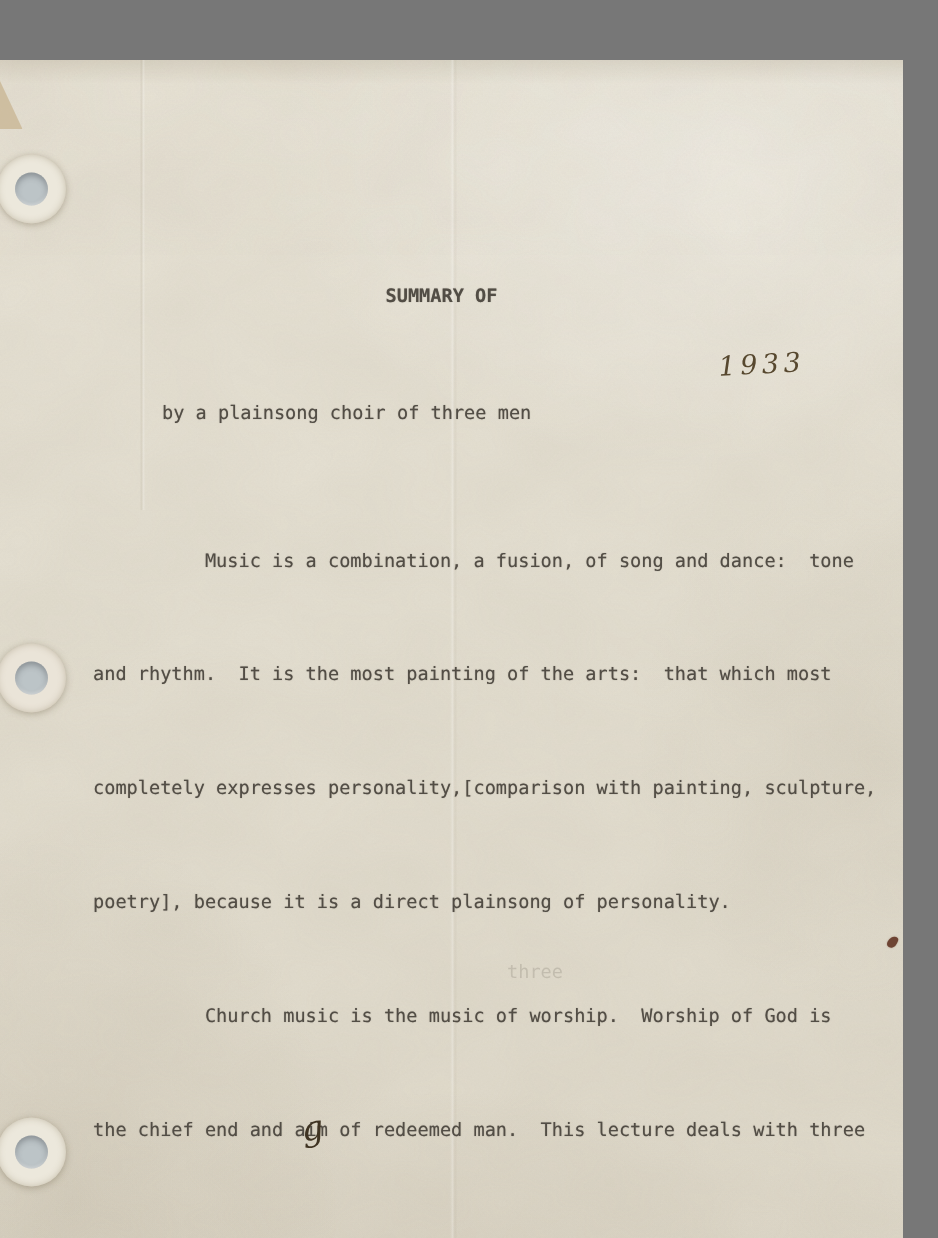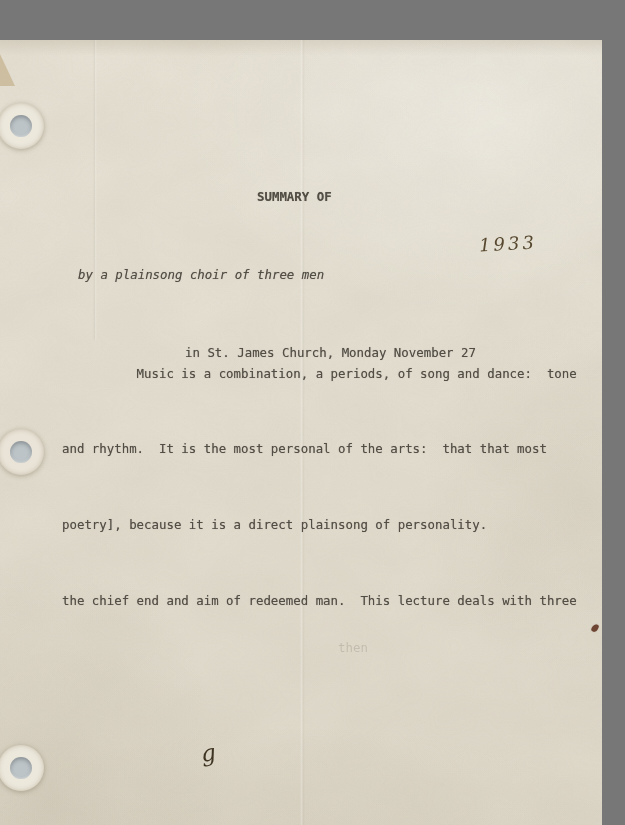--- a/index.html
+++ b/index.html
@@ -37,21 +37,21 @@
     box-shadow:0 1px 5px rgba(120,108,85,0.45), inset 0 0 5px rgba(152,140,114,0.45); }
   .hole-middle .ring { background:#eae4d8; }
   .bore { position:absolute; left:12px; top:12px; width:22px; height:22px; border-radius:50%;
     background:#bcc4c7; box-shadow:inset 0 2px 4px rgba(70,75,80,0.45), inset 0 -1px 2px rgba(255,255,255,0.45); }
 
   .typed { color:#524d45; text-shadow:0 0 0.7px rgba(82,77,69,0.55); white-space:pre; }
   .heading { position:absolute; left:0; top:92px; font-size:12.4px; line-height:26px; }
   .hl { white-space:pre; }
   .hl-0 { padding-left:257px; font-weight:bold; }
   .hl-1 { padding-left:215px; }
-  .hl-2 { padding-left:78px;font-style:italic; }
+  .hl-2 { padding-left:108px; }
   .hl-3 { padding-left:246px; }
   .hl-4 { padding-left:185px; }
   .hl-5 { padding-left:258px; }
 
   .body-text { position:absolute; left:62px; top:270px; font-size:12.4px; line-height:25.3px; }
 
   .year { position:absolute; left:479px; top:193px;
     font-family:"DejaVu Serif","Liberation Serif",serif; font-style:italic;
     font-size:18px; letter-spacing:3px; color:#57482f; transform:rotate(-3deg); }
   .ghost { position:absolute; left:338px; top:600px; font-size:12.4px;
@@ -99,43 +99,44 @@
     <div class="bore"></div>
   </div>
   <div class="hole hole-bottom">
     <div class="ring"></div>
     <div class="bore"></div>
   </div>
 
   <div class="heading typed">
     <div class="hl hl-0">SUMMARY OF</div>
     <div class="hl hl-2">by a plainsong choir of three men</div>
-    <div class="hl hl-4">in St. James Church, Monday November 27</div>
   </div>
 
   <span class="year">1933</span>
 
   <div class="body-text typed">
-    <div class="bline">          Music is a combination, a periods, of song and dance:  tone</div>
-    <div class="bline">and rhythm.  It is the most personal of the arts:  that that most</div>
+    <div class="bline">          Music is a combination, a fusion, of song and dance:  tone</div>
+    <div class="bline">and rhythm.  It is the most painting of the arts:  that which most</div>
+    <div class="bline">completely expresses personality,[comparison with painting, sculpture,</div>
     <div class="bline">poetry], because it is a direct plainsong of personality.</div>
+    <div class="bline">          Church music is the music of worship.  Worship of God is</div>
     <div class="bline">the chief end and aim of redeemed man.  This lecture deals with three</div>
     
     
     
     
     
     
     
     
     
     
     
     
     
     
   </div>
 
-  <span class="ghost">then</span>
+  <span class="ghost">three</span>
   <span class="g-overlay">g</span>
   <div class="ink-blob"></div>
 
 </div>
 
 </body></html>

